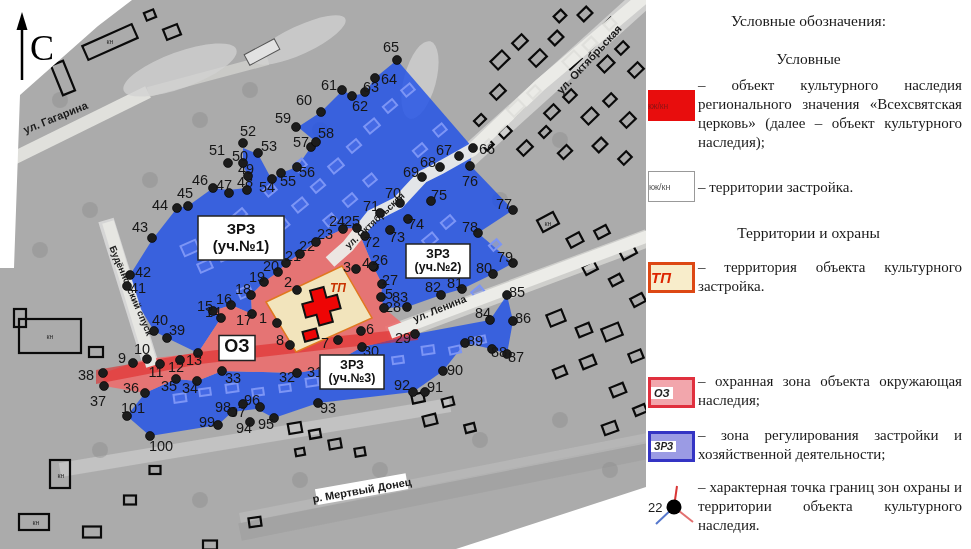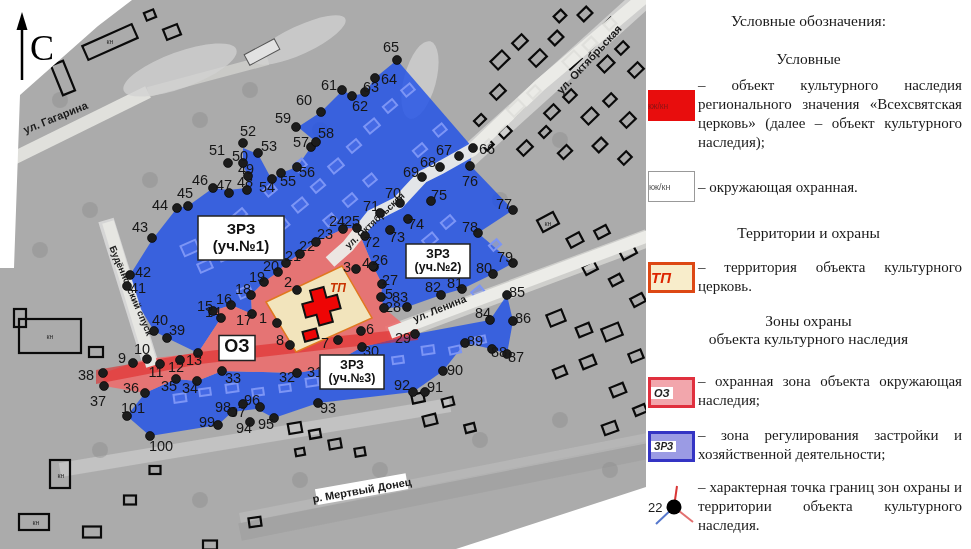--- a/index.html
+++ b/index.html
@@ -428,31 +428,29 @@
     <div class="lg-center" style="top:50px">Условные</div>
 
     <div class="sw sw-red" style="top:90px">
       <span>кж/кн</span>
     </div>
     <div class="lg-text" style="top:76px">– объект культурного наследия регионального значения «Всехсвятская церковь» (далее – объект культурного наследия);</div>
 
     <div class="sw sw-white" style="top:171px">
       <span>кж/кн</span>
     </div>
-    <div class="lg-text" style="top:178px">– окружающая охранная.</div>
+    <div class="lg-text" style="top:178px">– территории застройка.</div>
 
     <div class="lg-center" style="top:224px">Территории и охраны</div>
 
     <div class="sw sw-tp" style="top:262px">
       <span>ТП</span>
     </div>
-    <div class="lg-text" style="top:258px">– территория объекта культурного церковь.</div>
-
-    <div class="lg-center whitespacepre" style="top:312px">Зоны охраны
-объекта культурного наследия</div>
+    <div class="lg-text" style="top:258px">– территория объекта культурного застройка.</div>
+
 
     <div class="sw sw-oz" style="top:377px">
       <span class="inbox" style="font-size:11px">ОЗ</span>
     </div>
     <div class="lg-text" style="top:372px">– охранная зона объекта окружающая наследия;</div>
 
     <div class="sw sw-zrz" style="top:431px">
       <span class="inbox" style="font-size:10px">ЗРЗ</span>
     </div>
     <div class="lg-text" style="top:426px">– зона регулирования застройки и хозяйственной деятельности;</div>

